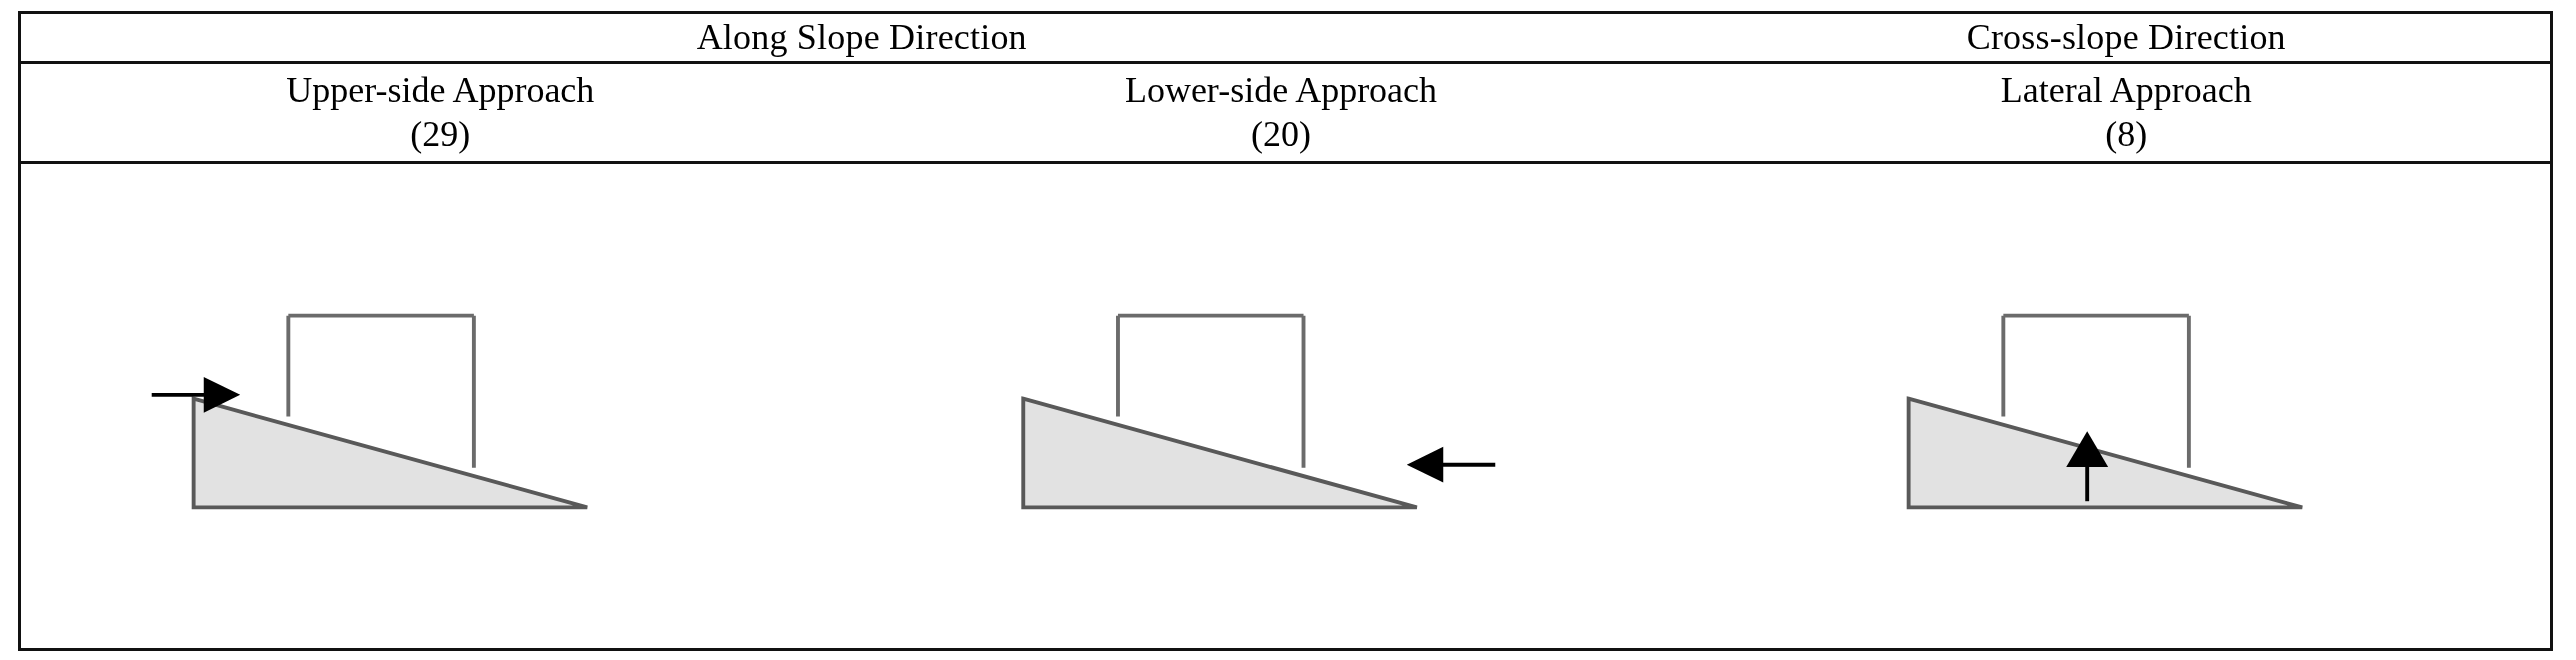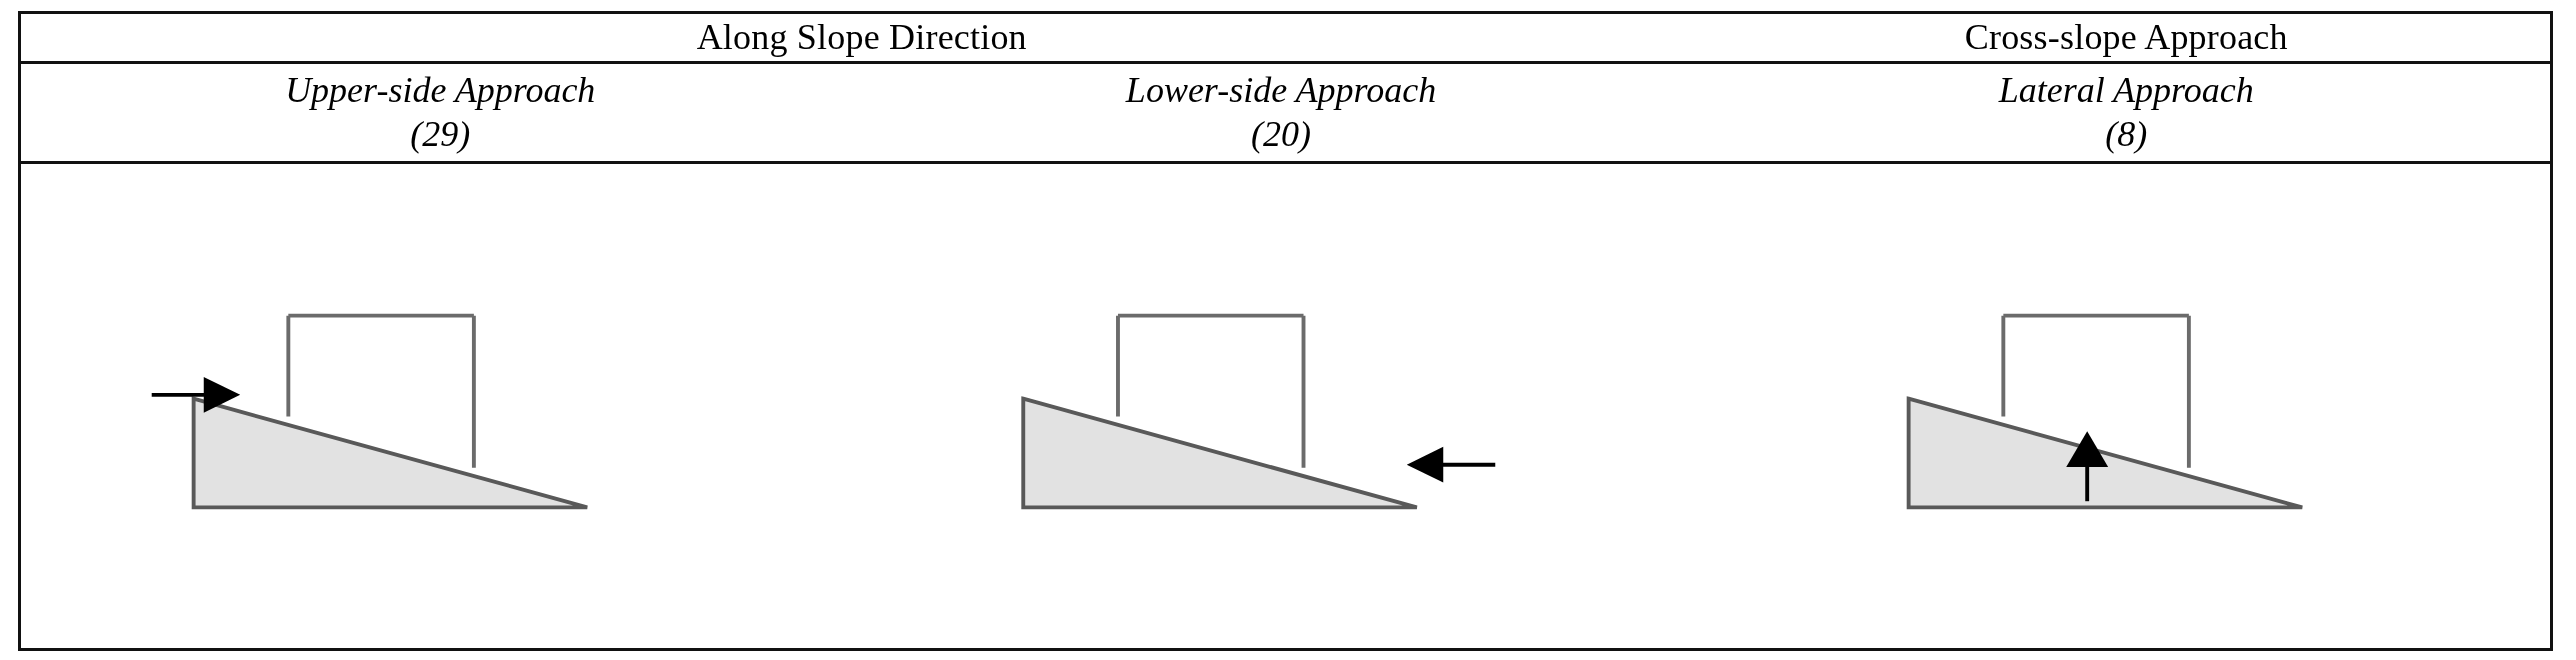--- a/index.html
+++ b/index.html
@@ -41,21 +41,21 @@
     background: #ffffff;
   }
 
   
   .approach-table {
     border: 3.9px solid #111111;
   }
 
   
   .row-top td      { border-bottom: 3.9px solid #111111; }
-  .row-sub td      { border-bottom: 3.9px solid #111111; font-style: italic; }
+  .row-sub td      { border-bottom: 3.9px solid #111111; }
 
   
   .cell-along      { border-right: 3.9px solid #111111; }
   .cell-upper      { border-right: 2.3px solid #111111; }
   .cell-lower      { border-right: 3.9px solid #111111; margin-top: 7px; }
   .cell-fig-1      { border-right: 2.3px solid #111111; }
   .cell-fig-2      { border-right: 3.9px solid #111111; }
 
   
   .row-top  { height: 50px;  }
@@ -107,21 +107,21 @@
       <col style="width:843px">
       <col style="width:849px">
     </colgroup>
     <tbody>
 
       <tr class="row-top">
         <td class="cell-along" colspan="2">
           <span class="grouphead">Along Slope Direction</span>
         </td>
         <td>
-          <span class="grouphead">Cross-slope Approach</span>
+          <span class="grouphead">Cross-slope Direction</span>
         </td>
       </tr>
 
       <tr class="row-sub">
         <td class="cell-upper">
           <span class="subhead">
             <span>Upper-side Approach</span>
             <span class="count">(29)</span>
           </span>
         </td>

